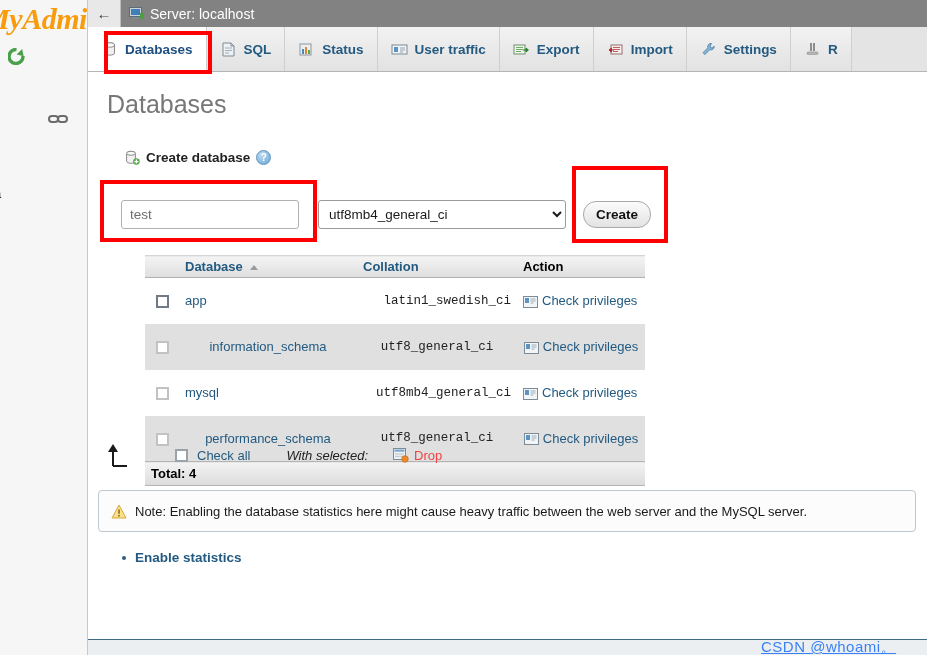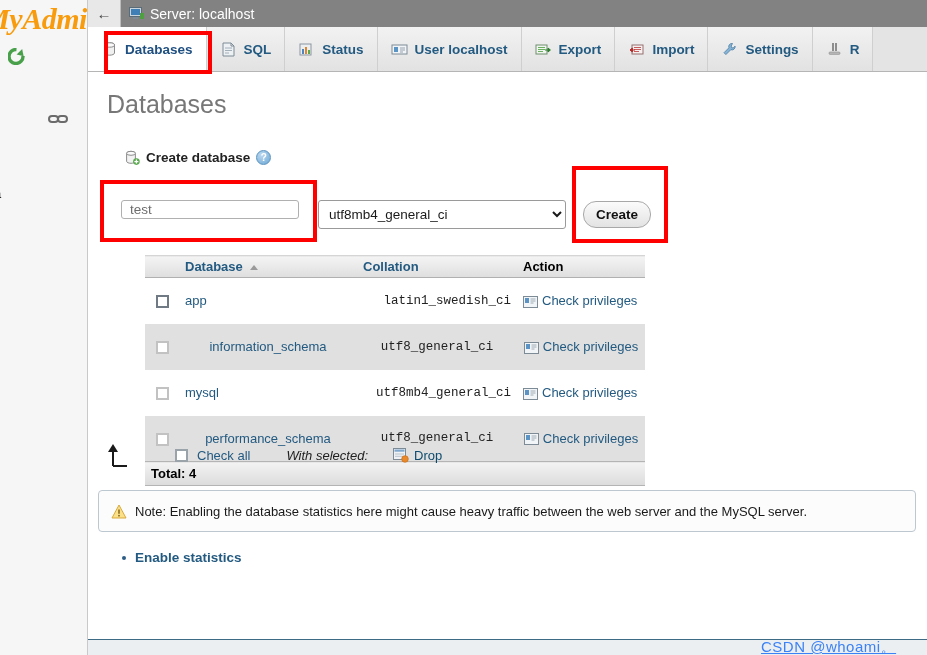--- a/index.html
+++ b/index.html
@@ -98,21 +98,21 @@
   .help-ico {
     width: 15px; height: 15px; border-radius: 50%;
     background: radial-gradient(circle at 35% 30%, #bcd9f0, #6ba7d4);
     border: 1px solid #5b93bf; color: #fff; font-size: 10px; font-weight: bold;
     display: flex; align-items: center; justify-content: center; line-height: 1;
   }
 
   
   #db-name-input {
     position: absolute; left: 33px; top: 128px;
-    width: 178px; height: 19px;
+    width: 178px; height: 29px;
     border: 1px solid #b0b0b0; border-radius: 3px;
     background: #ffffff; padding: 0 8px;
     font-family: "Liberation Sans", sans-serif; font-size: 13.5px;
     color: #6d6d6d;
     outline: none;
   }
   #db-name-input::placeholder { color: #6d6d6d; opacity: 1; }
   #collation-select {
     position: absolute; left: 230px; top: 128px;
     width: 248px; height: 29px;
@@ -186,21 +186,21 @@
     font-size: 13px;
   }
   #arrow-up { position: relative; width: 36px; height: 26px; flex: 0 0 auto; }
   #check-all-box {
     margin-left: 34px; width: 13px; height: 13px;
     border: 2px solid #9aa2aa; background: #fff;
   }
   #check-all-label { margin-left: 9px; color: #235a81; }
   #with-selected { margin-left: 36px; font-style: italic; color: #222; }
   #drop-ico { margin-left: 25px; width: 16px; height: 15px; position: relative; }
-  #drop-label { margin-left: 5px; color: #0c4a6e; text-align: center; }
+  #drop-label { margin-left: 5px; color: #ef4444; text-align: center; }
 
   
   #note {
     position: absolute; left: 10px; top: 418px;
     width: 818px; height: 42px;
     background: #fcfcfc; border: 1px solid #bcc7cf; border-radius: 4px;
     display: flex; align-items: center; padding-left: 12px; gap: 8px;
   }
   .warn-ico { width: 16px; height: 15px; flex: 0 0 auto; position: relative; }
   #note-text { font-size: 13px; color: #1a1a1a; }
@@ -316,21 +316,21 @@
     </div>
 
     <div class="tab">
       <span class="tab-ico">
         <svg width="17" height="17" viewBox="0 0 17 17">
           <rect x="1" y="4" width="15" height="9" fill="#f2f5f8" stroke="#7d8b96"></rect>
           <rect x="3" y="6" width="4" height="5" fill="#5b93c4"></rect>
           <path d="M9 7h5M9 9h5M9 11h3" stroke="#8c99a4" stroke-width="0.9"></path>
         </svg>
       </span>
-      <span>User localhost</span>
+      <span>User traffic</span>
     </div>
 
     <div class="tab">
       <span class="tab-ico">
         <svg width="17" height="17" viewBox="0 0 17 17">
           <rect x="1" y="4" width="11" height="9" fill="#f0f5f0" stroke="#6e8f6e"></rect>
           <path d="M3 6.5h7M3 8.5h7M3 10.5h5" stroke="#5aa84f" stroke-width="0.9"></path>
           <path d="M10 9h5M13 7l2.4 2-2.4 2z" fill="#2e7d2e" stroke="#2e7d2e" stroke-width="1"></path>
         </svg>
       </span>

